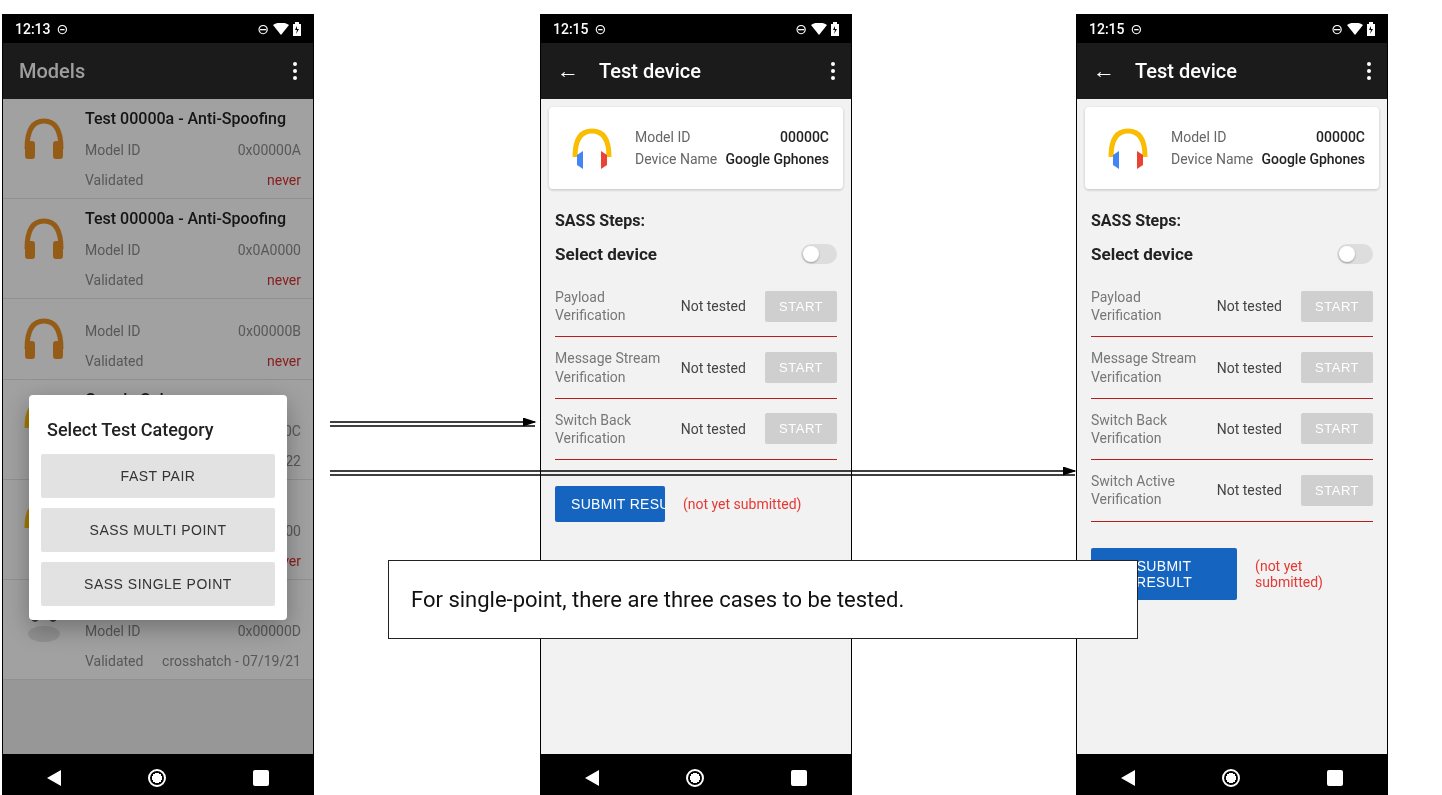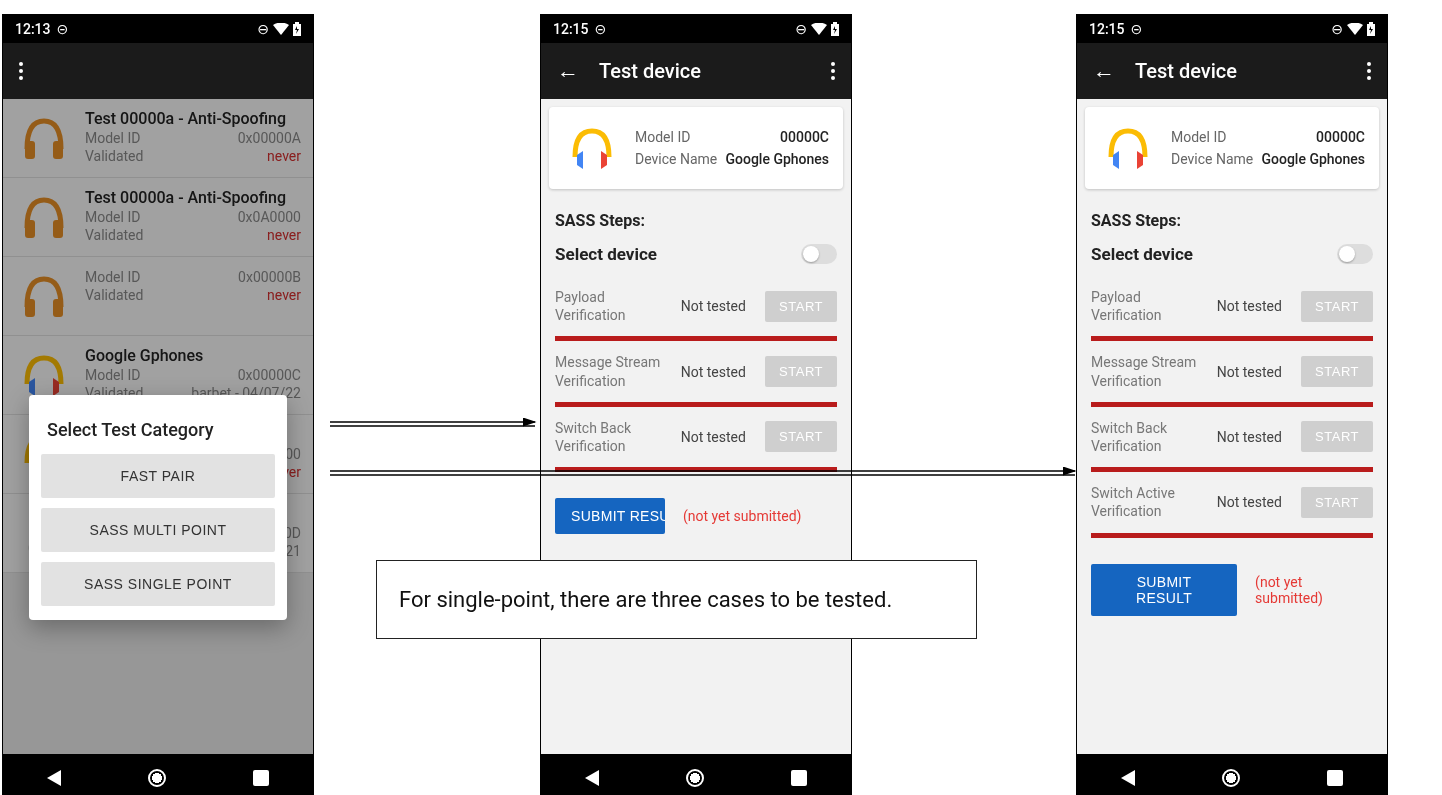--- a/index.html
+++ b/index.html
@@ -68,21 +68,21 @@
   
   .model-list { background:#e8e8e8; height:100%; }
   .model-item {
     background:#f7f7f7;
     border-bottom:1px solid #ddd;
     display:flex;
     padding:10px 12px;
     gap:12px;
   }
   .model-icon { width:58px;height:58px;display:flex;align-items:center;justify-content:center; }
-  .model-meta { flex:1; display:flex;flex-direction:column;gap:2px; }
+  .model-meta { flex:1; display:flex;flex-direction:column;gap:14px; }
   .model-title { font-weight:500; font-size:16px; color:#222; }
   .model-row { display:flex;justify-content:space-between;font-size:14px;color:#888; }
   .model-row .val { color:#888; }
   .model-row .val.never { color:#d32f2f; }
   .scrim {
     position:absolute; inset:0; background:rgba(0,0,0,0.35);
   }
   .dialog {
     position:absolute;
     left:26px; right:26px; top:296px;
@@ -126,43 +126,43 @@
   .select-label { font-size:17px;font-weight:700;color:#222; }
   .switch {
     width:36px;height:20px;background:#ddd;border-radius:10px;position:relative;
   }
   .switch::after {
     content:"";position:absolute;left:2px;top:2px;width:16px;height:16px;background:#fff;border-radius:50%;box-shadow:0 1px 2px rgba(0,0,0,0.3);
   }
   .test-row {
     display:flex;align-items:center;gap:10px;
     padding:12px 0;
-    border-bottom:5px solid #b91c1c;
+    border-bottom:1px solid #b91c1c;
     font-size:14px;color:#777;
   }
   .test-name { flex:1.4; line-height:1.3; }
   .test-status { flex:0.9; color:#444; }
   .start-btn {
     padding:8px 14px;background:#cfcfcf;color:#fff;border:none;font-size:13px;font-weight:500;letter-spacing:0.5px;border-radius:2px;
   }
   .submit-row { display:flex;align-items:center;gap:18px;margin-top:26px; }
   .submit-btn {
     padding:10px 16px;background:#1565c0;color:#fff;border:none;font-size:14px;font-weight:500;letter-spacing:0.3px;border-radius:2px;cursor:pointer;
   }
   .submit-btn.trunc { padding:10px 16px; overflow:hidden; max-width:110px; white-space:nowrap; }
   .submit-note { color:#e53935;font-size:14px; }
 
   
   svg.arrow { position:absolute; overflow:visible; }
 
   
   .caption-box {
     position:absolute;
-    left:376px; top:560px;
-    width:601px;
+    left:388px; top:560px;
+    width:750px;
     border:1px solid #222;
     background:#fff;
     padding:22px 22px;
     font-size:22px;
     line-height:1.5;
     color:#111;
   }
   .caption-box p + p { margin-top:20px; }
 
   
@@ -183,20 +183,21 @@
           <path d="M8 12 L0 2 Q8 -3 16 2 Z" fill="#fff"></path>
         </svg>
       <svg width="8" height="14" viewBox="0 0 8 14">
           <rect x="0" y="2" width="8" height="12" fill="#fff"></rect>
           <rect x="2" y="0" width="4" height="2" fill="#fff"></rect>
           <path d="M4 4 L2 8 H4 L3 12 L6 7 H4 Z" fill="#000"></path>
         </svg>
     </div>
   </div>
   <div class="appbar">
+    <span class="appbar-title muted">Models</span>
     <div class="menu-dots">
         <span></span>
         <span></span>
         <span></span>
       </div>
   </div>
   <div class="content">
     <div class="model-list">
 
     <div class="model-item">

